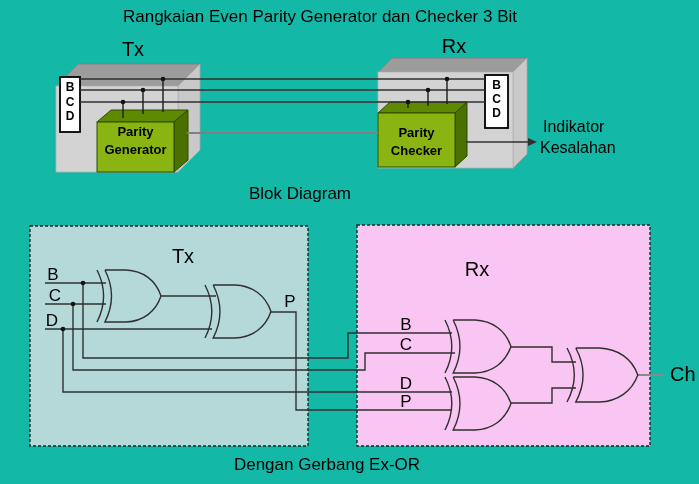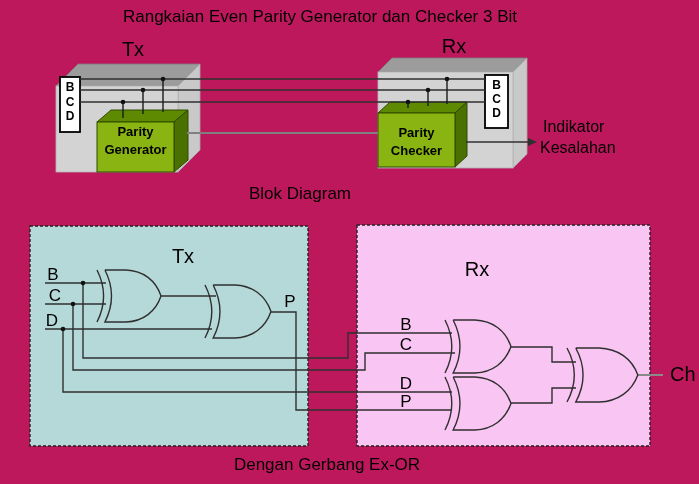--- a/index.html
+++ b/index.html
@@ -1,16 +1,16 @@
 <!DOCTYPE html>
 <html><head>
 <meta charset="utf-8">
 <style>
   html,body{margin:0;padding:0;background:#ffffff;}
-  .stage{position:relative;width:699px;height:484px;background:#be185d;overflow:hidden;
+  .stage{position:relative;width:699px;height:484px;background:#14b8a6;overflow:hidden;
          font-family:"Liberation Sans",sans-serif;}
   svg text{font-family:"Liberation Sans",sans-serif;fill:#000;}
   .cap{font-size:17px;}
   .big{font-size:20px;}
   .sig{font-size:17px;}
   .bcd{font-size:12px;font-weight:bold;}
   .mod{font-size:13px;font-weight:bold;}
   .ind{font-size:16px;}
 </style>
 </head>

